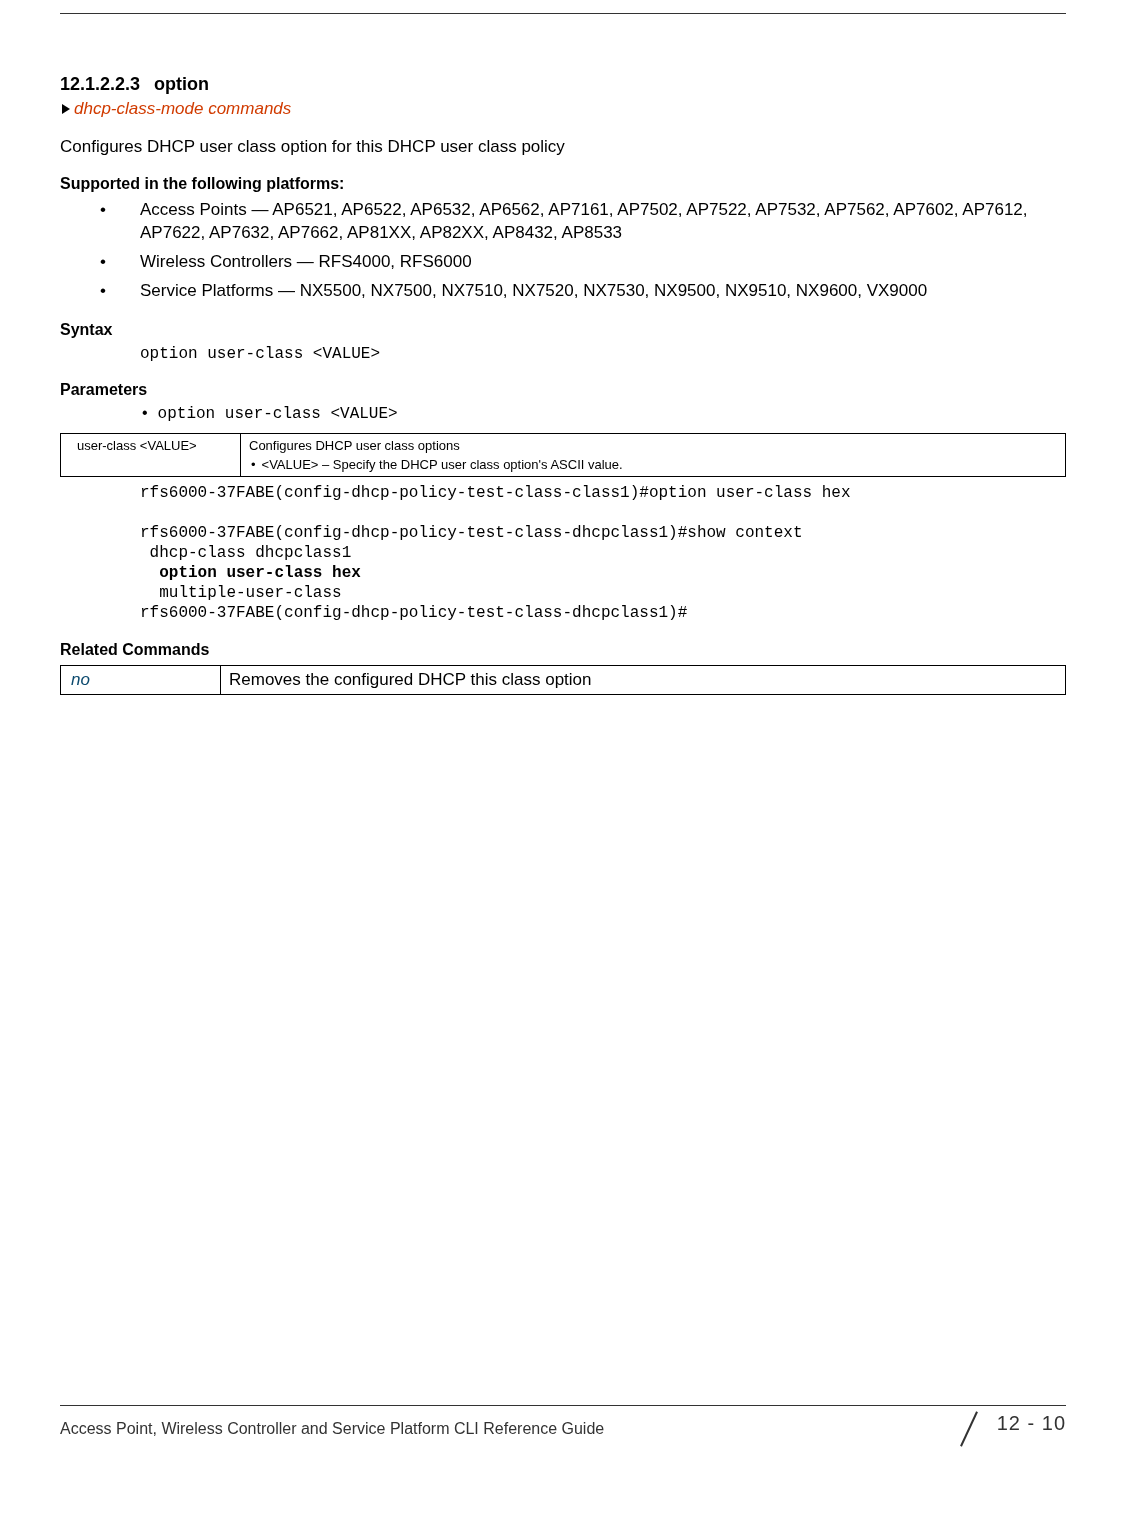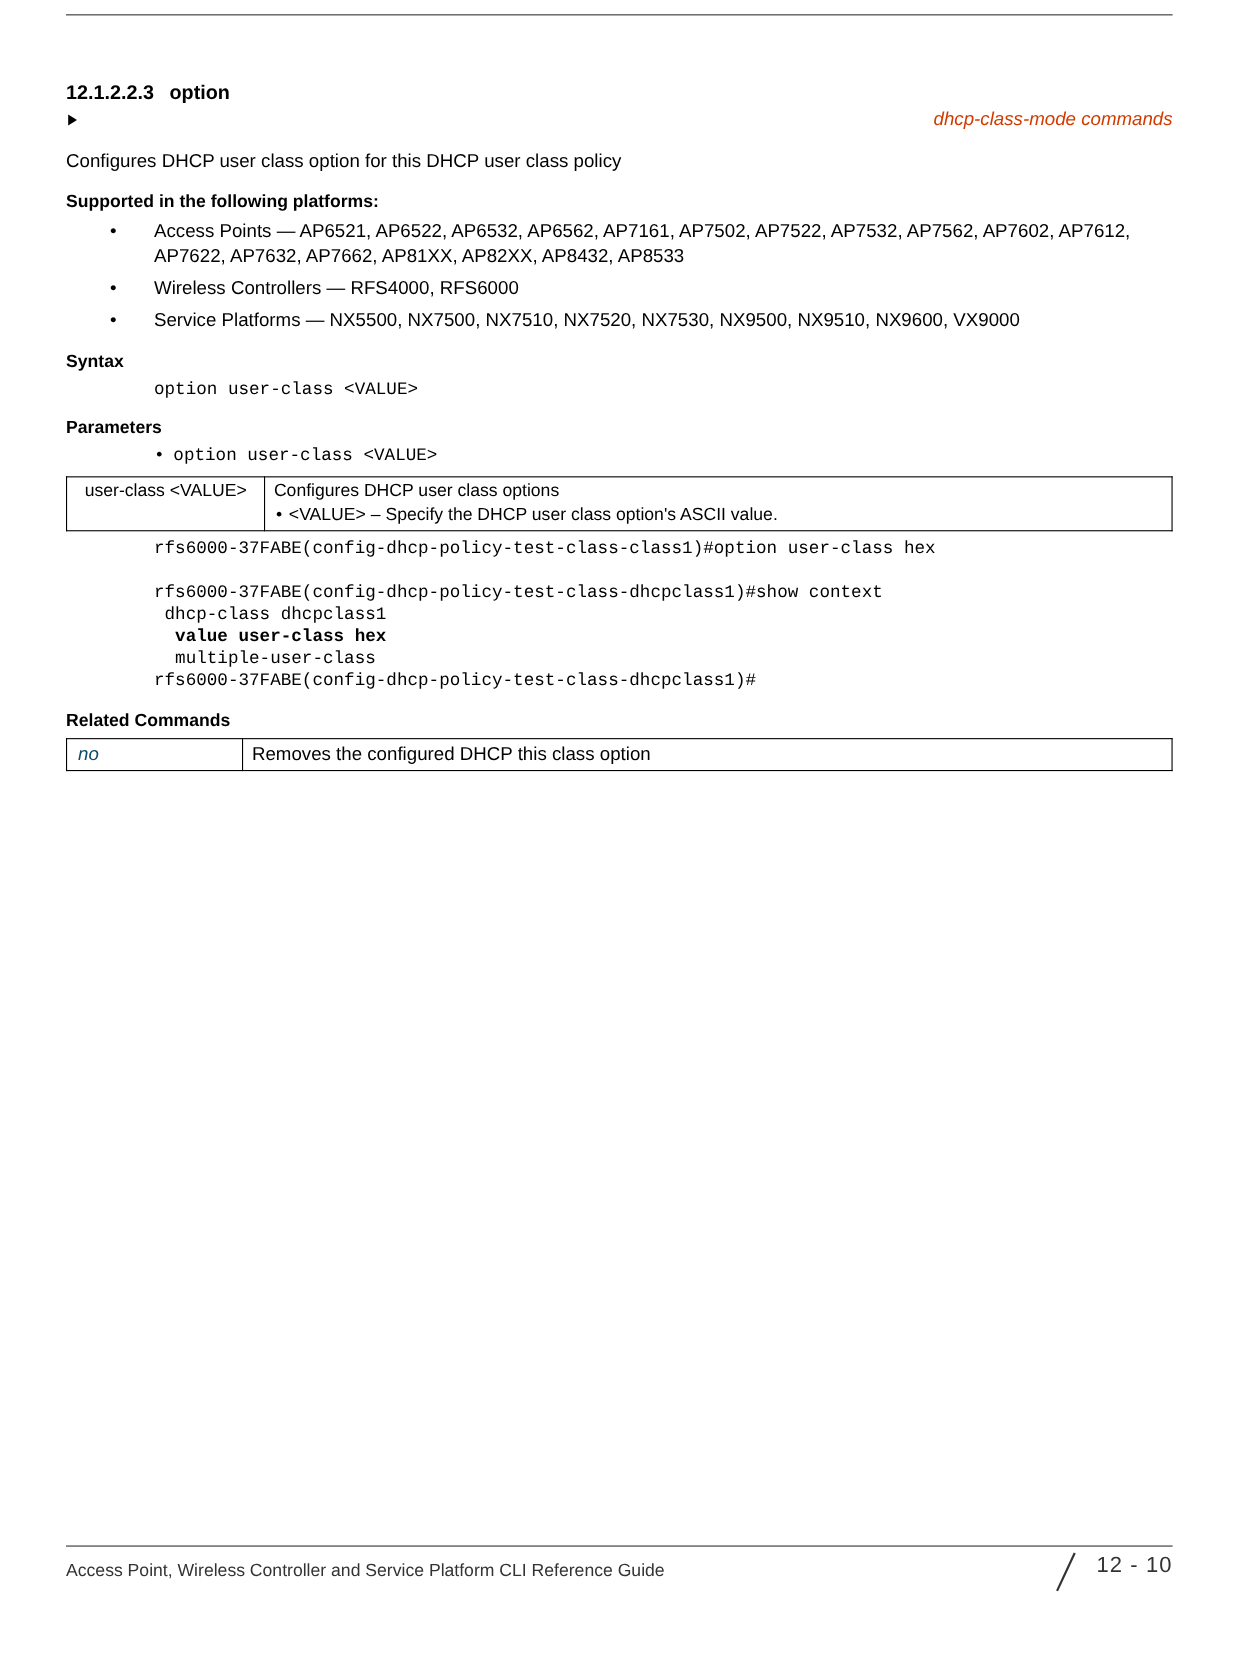--- a/index.html
+++ b/index.html
@@ -40,21 +40,20 @@
       font-size: 18px;
     }
     .section-heading .num {
       margin-right: 14px;
     }
     .breadcrumb-row {
       margin-top: 4px;
       display: flex;
       align-items: center;
       gap: 4px;
-      justify-content: space-between;
     }
     .breadcrumb-link {
       color: #d13b00;
       font-style: italic;
       font-size: 17px;
     }
     .arrow-icon {
       width: 0;
       height: 0;
       border-top: 5px solid transparent;
@@ -103,21 +102,21 @@
       display: flex;
       align-items: baseline;
     }
     .params-bullet {
       margin-right: 8px;
     }
     .param-table {
       width: 100%;
       border-collapse: collapse;
       margin-top: 10px;
-      font-size: 16px;
+      font-size: 13px;
     }
     .param-table td {
       border: 1px solid #000;
       padding: 4px 8px;
       vertical-align: top;
     }
     .param-table .col1 {
       width: 180px;
       padding-left: 16px;
     }
@@ -252,21 +251,21 @@
           </div>
         </td>
       </tr>
     </tbody>
       </table>
 
     <div class="example-block"><span>rfs6000-37FABE(config-dhcp-policy-test-class-class1)#option user-class hex</span>
 
 <span>rfs6000-37FABE(config-dhcp-policy-test-class-dhcpclass1)#show context</span>
 <span> dhcp-class dhcpclass1</span>
-<span class="example-bold">  value user-class hex</span>
+<span class="example-bold">  option user-class hex</span>
 <span>  multiple-user-class</span>
 <span>rfs6000-37FABE(config-dhcp-policy-test-class-dhcpclass1)#</span></div>
 
     <div class="subheading">Related Commands</div>
     <table class="related-table">
       <tbody>
           <tr>
         <td class="col1">
           <span class="related-link">no</span>
         </td>

